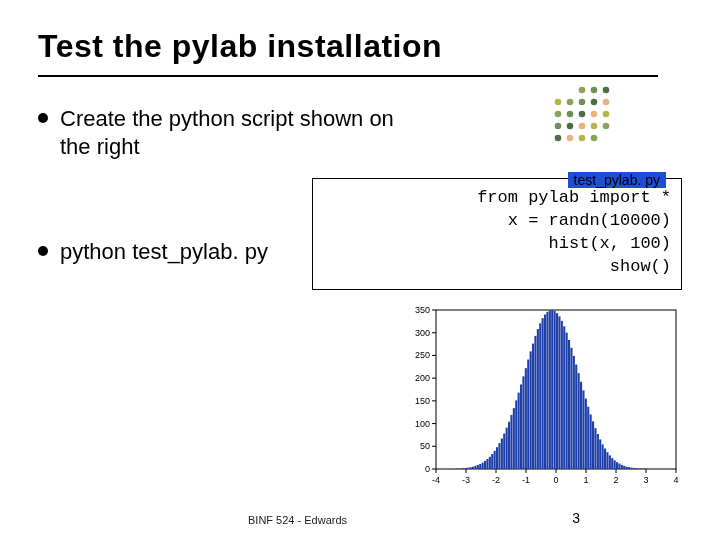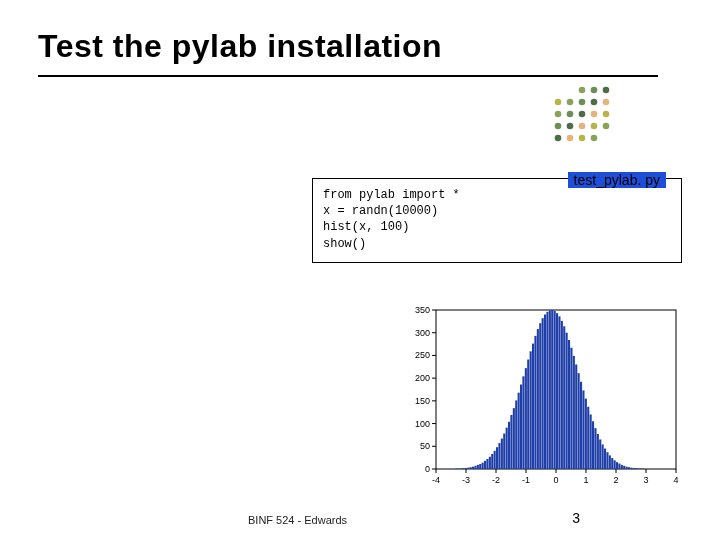--- a/index.html
+++ b/index.html
@@ -6,21 +6,21 @@
   html, body { width: 720px; height: 540px; background: #fff; font-family: Arial, Helvetica, sans-serif; color: #000; overflow: hidden; }
   .slide { position: relative; width: 616px; height: 540px; padding: 28px 38px 30px 38px; }
   .title { font-size: 32px; font-weight: bold; letter-spacing: 0.5px; }
   .underline { height: 2px; background: #000; margin-top: 10px; width: 620px; }
   .bullets { margin-top: 28px; }
   .bullets li { list-style: none; display: flex; gap: 12px; font-size: 22px; line-height: 1.25; margin-bottom: 78px; max-width: 360px; }
   .bullets li:nth-child(2) { margin-top: 10px; }
   .dot { flex: 0 0 auto; width: 10px; height: 10px; border-radius: 50%; background: #000; margin-top: 8px; }
   .code-group { position: absolute; left: 312px; top: 178px; width: 370px; }
   .code-legend { position: absolute; right: 16px; top: -6px; background: #1d4ed8; padding: 0 6px; font-size: 14px; font-family: Arial, Helvetica, sans-serif; z-index: 2; }
-  .code-box { border: 1.5px solid #000; padding: 8px 10px 10px 10px; font-family: "Courier New", monospace; font-size: 12px; line-height: 1.35; white-space: pre; }
+  .code-box { border: 1.5px solid #000; padding: 8px 10px 10px 10px; font-family: "Courier New", monospace; font-size: 17px; line-height: 1.35; white-space: pre; text-align: right; }
   .chart-wrap { position: absolute; left: 396px; top: 300px; width: 288px; height: 195px; background: #fff; }
   .decor { position: absolute; right: 0; top: 84px; width: 64px; height: 58px; }
   .footer-left { position: absolute; left: 248px; bottom: 14px; font-size: 11px; color: #222; }
   .footer-right { position: absolute; right: 36px; bottom: 14px; font-size: 14px; }
 </style>
 </head>
 <body>
 
 <div class="slide">
 
@@ -45,20 +45,30 @@
       <circle cx="18" cy="42" r="3.3" fill="#4f6c47"></circle>
       <circle cx="30" cy="42" r="3.3" fill="#e8b37b"></circle>
       <circle cx="42" cy="42" r="3.3" fill="#b9b44a"></circle>
       <circle cx="54" cy="42" r="3.3" fill="#8aa35a"></circle>
       <circle cx="6" cy="54" r="3.3" fill="#4f6c47"></circle>
       <circle cx="18" cy="54" r="3.3" fill="#e8b37b"></circle>
       <circle cx="30" cy="54" r="3.3" fill="#b9b44a"></circle>
       <circle cx="42" cy="54" r="3.3" fill="#8aa35a"></circle>
     </svg>
 
+  <ul class="bullets">
+    <li>
+      <span class="dot"></span>
+      <span>Create the python script shown on the right</span>
+    </li>
+    <li>
+      <span class="dot"></span>
+      <span>python test_pylab. py</span>
+    </li>
+  </ul>
 
   <div class="code-group">
     <div class="code-legend">test_pylab. py</div>
     <div class="code-box"><span>from pylab import *</span>
 <span>x = randn(10000)</span>
 <span>hist(x, 100)</span>
 <span>show()</span></div>
   </div>
 
   <svg class="chart-wrap" viewBox="0 0 288 195">

